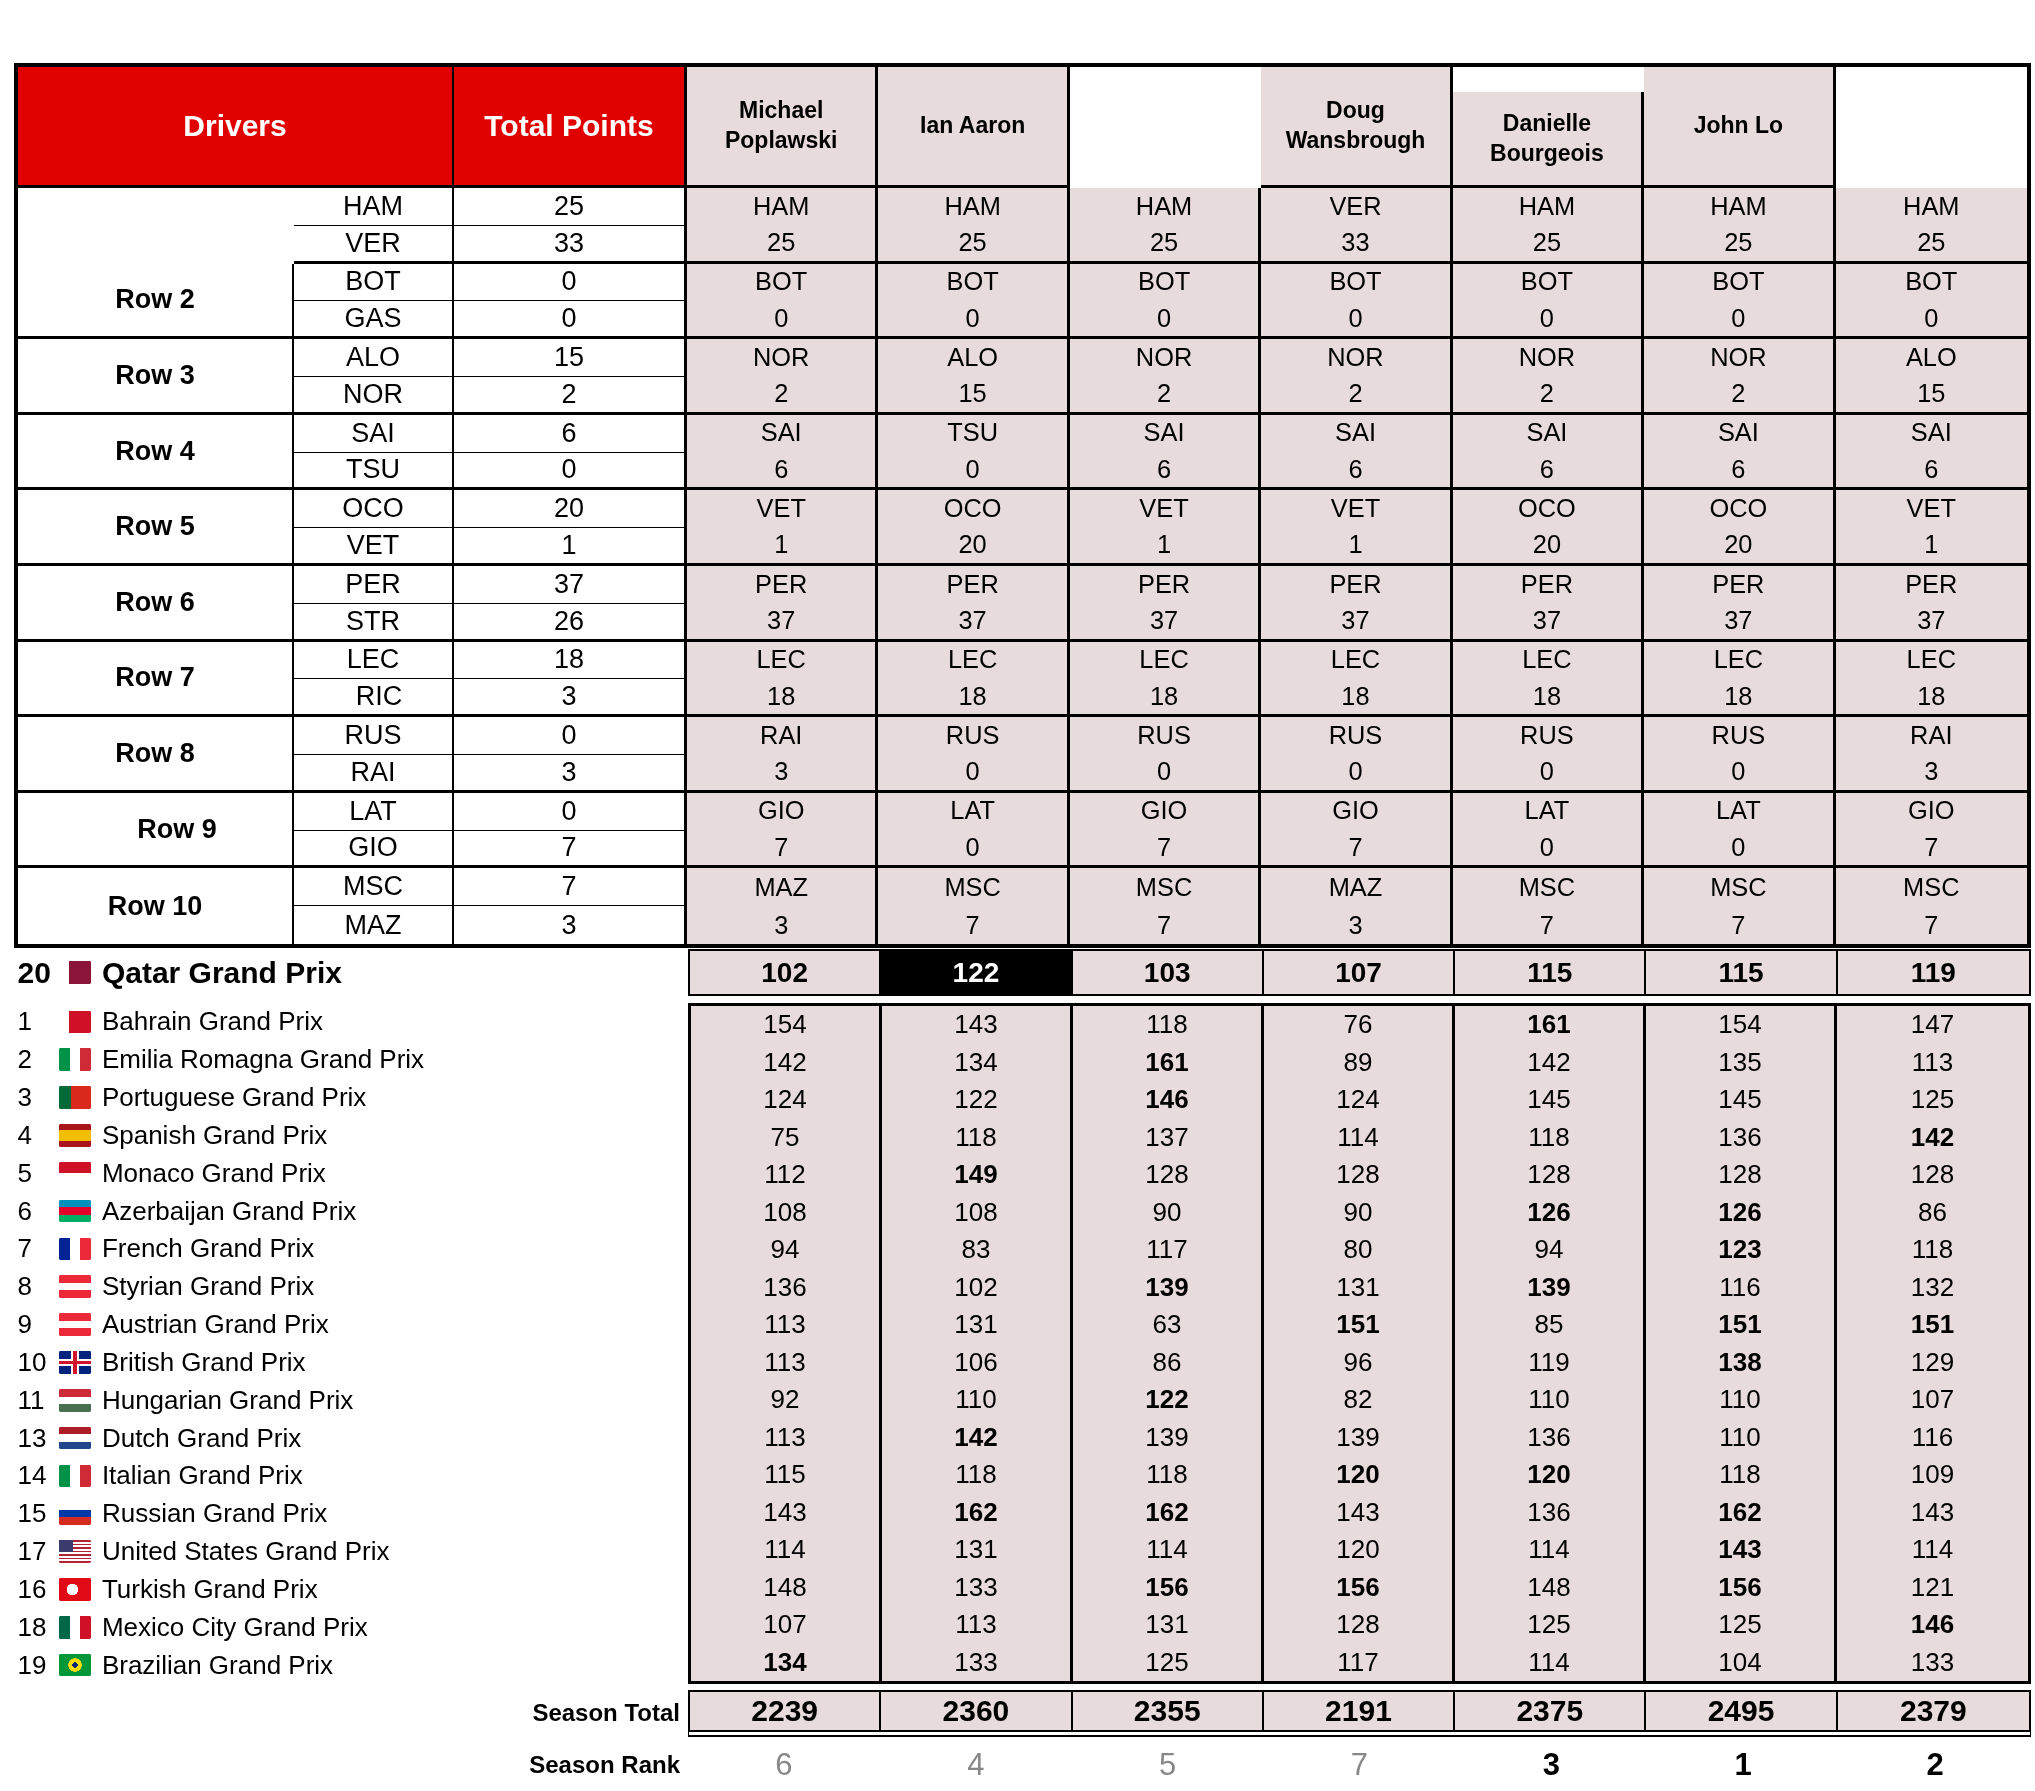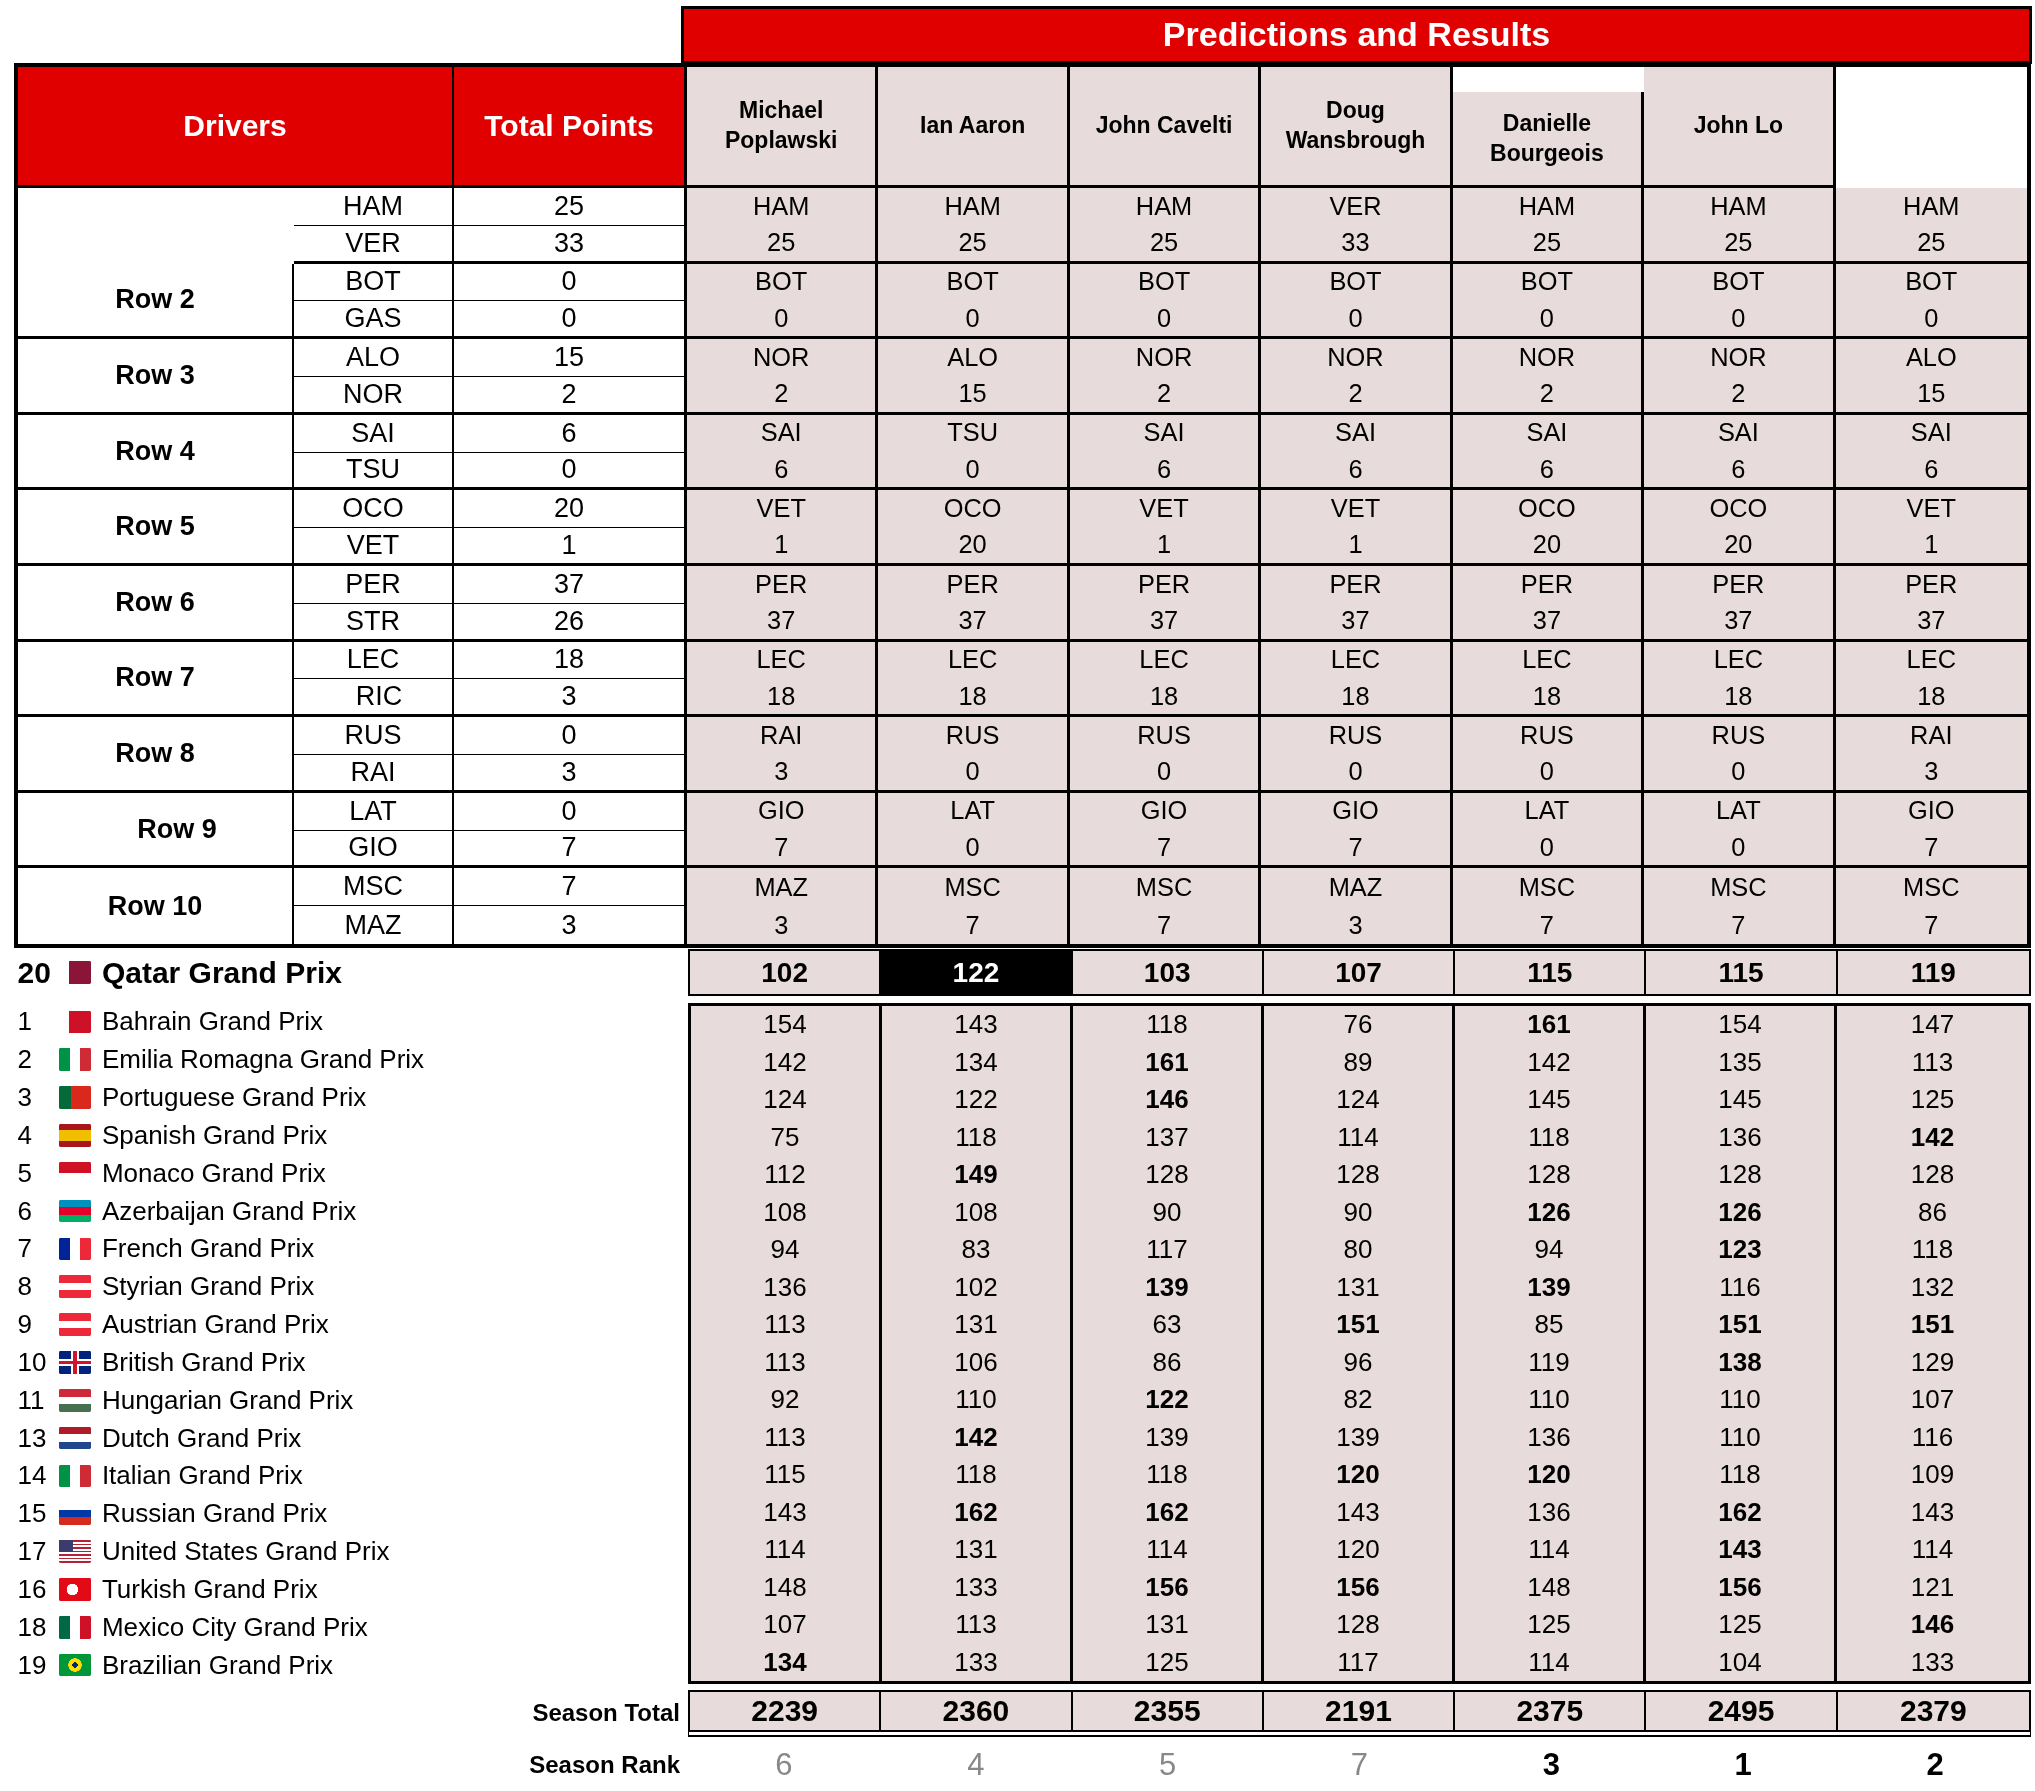--- a/index.html
+++ b/index.html
@@ -106,31 +106,27 @@
   .flag-turkey      { background:radial-gradient(circle at 42% 50%,#fff 26%,transparent 27%),#e30a17; }
   .flag-mexico      { background:linear-gradient(90deg,#006847 0 33%,#fff 33% 66%,#ce1126 66%); }
   .flag-brazil      { background:radial-gradient(circle at 50% 50%,#002776 0 14%,#fedd00 15% 34%,transparent 35%),#009739; }
   .flag-qatar       { background:linear-gradient(90deg,#fff 0 30%,#8a1538 30%); }
 </style>
 </head>
 <body>
 
 <div class="page">
 
-  <div id="banner">
-    <span>Predictions and Results</span>
-  </div>
 
   <div id="top-table">
     <div class="cell red br3 bb5" style="grid-column:1/3;grid-row:1">Drivers</div>
     <div class="cell red br5 bb5" style="grid-column:3;grid-row:1">Total Points</div>
 
   <div class="cell pink hdrP bb5 br5" style="grid-area: 1 / 4;">Michael Poplawski</div>
       <div class="cell pink hdrP bb5 br5" style="grid-area: 1 / 5;">Ian Aaron</div>
-      <div class="cell pink hdrP bb5 br5" style="grid-area: 1 / 6;">John Cavelti</div>
       <div class="cell pink hdrP bb5 br5" style="grid-area: 1 / 7;">Doug Wansbrough</div>
       <div class="cell pink hdrP bb5 br5" style="grid-area: 1 / 8; margin-top: 25px;">Danielle Bourgeois</div>
       <div class="cell pink hdrP bb5 br5" style="grid-area: 1 / 9; text-align: center;">John Lo</div>
       <div class="cell sub br3 bb2" style="grid-area: 2 / 2;">HAM</div>
       <div class="cell sub br5 bb2" style="grid-area: 2 / 3;">25</div>
       <div class="cell sub br3 bb5" style="grid-area: 3 / 2;">VER</div>
       <div class="cell sub br5 bb5" style="grid-area: 3 / 3;">33</div>
       <div class="cell pink pred-cell br5 bb5" style="grid-area: 2 / 4 / span 2;">
         <div class="pred-line">HAM</div>
         <div class="pred-line">25</div>

